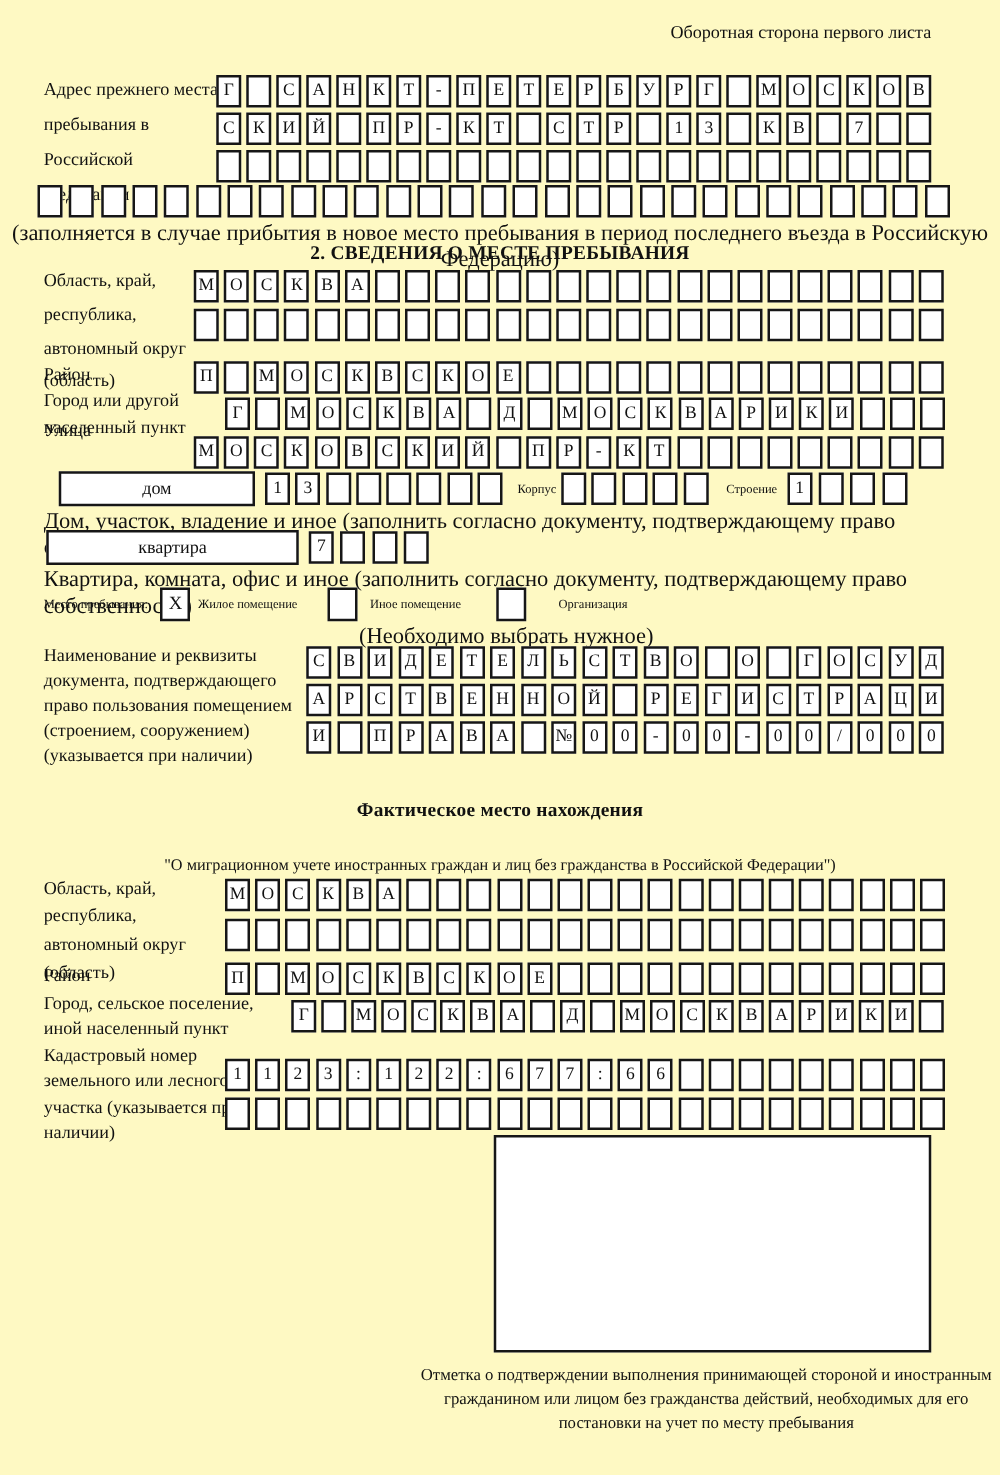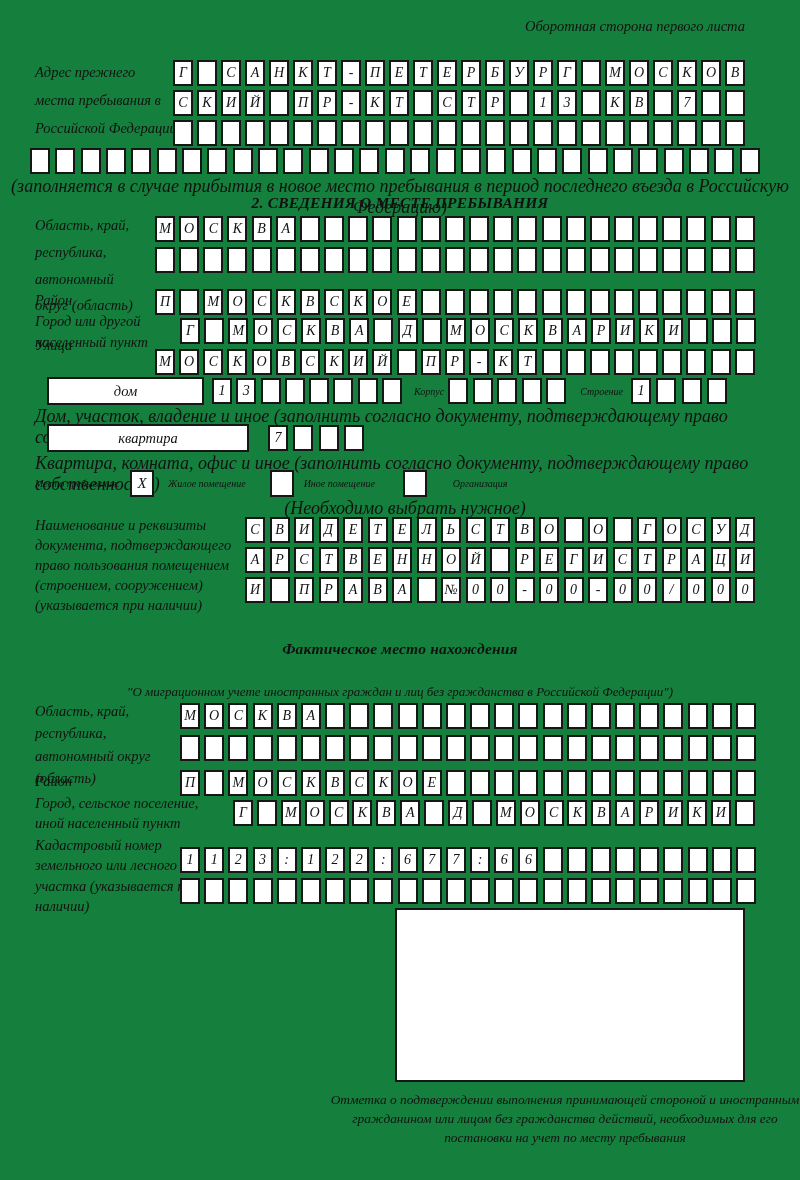--- a/index.html
+++ b/index.html
@@ -1,19 +1,19 @@
 <!DOCTYPE html>
 <html><head>
 <meta charset="utf-8">
 <style>
   html,body{margin:0;padding:0;background:#e8e8e8;}
   .page{
-    position:relative;width:800px;height:1180px;background:#15803d;
+    position:relative;width:800px;height:1180px;background:#fef9c3;
     font-family:"Liberation Serif","DejaVu Serif",serif;color:#111;
-    margin:0 auto;overflow:hidden;font-style:italic;
+    margin:0 auto;overflow:hidden;
   }
   .abs{position:absolute;}
   .hdr{font-size:14.5px;}
   .flabel{font-size:14.5px;line-height:1.85;}
   .cells{display:flex;justify-content:space-between;}
   .cell{
     box-sizing:border-box;flex:0 0 20px;width:20px;height:26px;
     border:2px solid #161616;display:flex;align-items:center;justify-content:center;
     font-size:14px;background:#fff;
   }
@@ -317,35 +317,35 @@
     <div class="inlineword" style="margin-left:14px;">Строение</div>
     <div class="cells" style="width:96px;margin-left:8px;">
         <span class="cell">1</span>
         <span class="cell"></span>
         <span class="cell"></span>
         <span class="cell"></span>
       </div>
   </div>
   <div class="abs caption" style="left:35px;top:406px;text-align:left;">Дом, участок, владение и иное (заполнить согласно документу, подтверждающему право собственности)</div>
 
-  <div class="abs row" style="left:35px;top:424px;gap:11px;">
+  <div class="abs row" style="left:25px;top:424px;">
     <div class="labelbox" style="width:202px;">квартира</div>
     <div class="cells" style="width:96px;margin-left:8px;">
         <span class="cell">7</span>
         <span class="cell"></span>
         <span class="cell"></span>
         <span class="cell"></span>
       </div>
   </div>
   <div class="abs caption" style="left:35px;top:453px;text-align:left;">Квартира, комната, офис и иное (заполнить согласно документу, подтверждающему право собственности)</div>
 
   <div class="abs row" style="left:35px;top:470px;">
     <span class="inlineword">Место пребывания:</span>
     <span class="chk" style="margin-left:10px;">X</span>
-    <span class="inlineword" style="margin-left:14px;">Жилое помещение</span>
+    <span class="inlineword" style="margin-left:6px;">Жилое помещение</span>
     <span class="chk" style="margin-left:24px;"></span>
     <span class="inlineword" style="margin-left:10px;">Иное помещение</span>
     <span class="chk" style="margin-left:28px;"></span>
     <span class="inlineword" style="margin-left:26px;">Организация</span>
   </div>
   <div class="abs flabel" style="left:35px;top:515px;width:205px;line-height:1.38;">Наименование и реквизиты документа, подтверждающего право пользования помещением (строением, сооружением) (указывается при наличии)</div>
 
   <div class="abs caption" style="left:230px;top:498px;width:350px;">(Необходимо выбрать нужное)</div>
   <div class="abs cells" style="left:245px;top:517px;width:510px;">
       <span class="cell">С</span>

